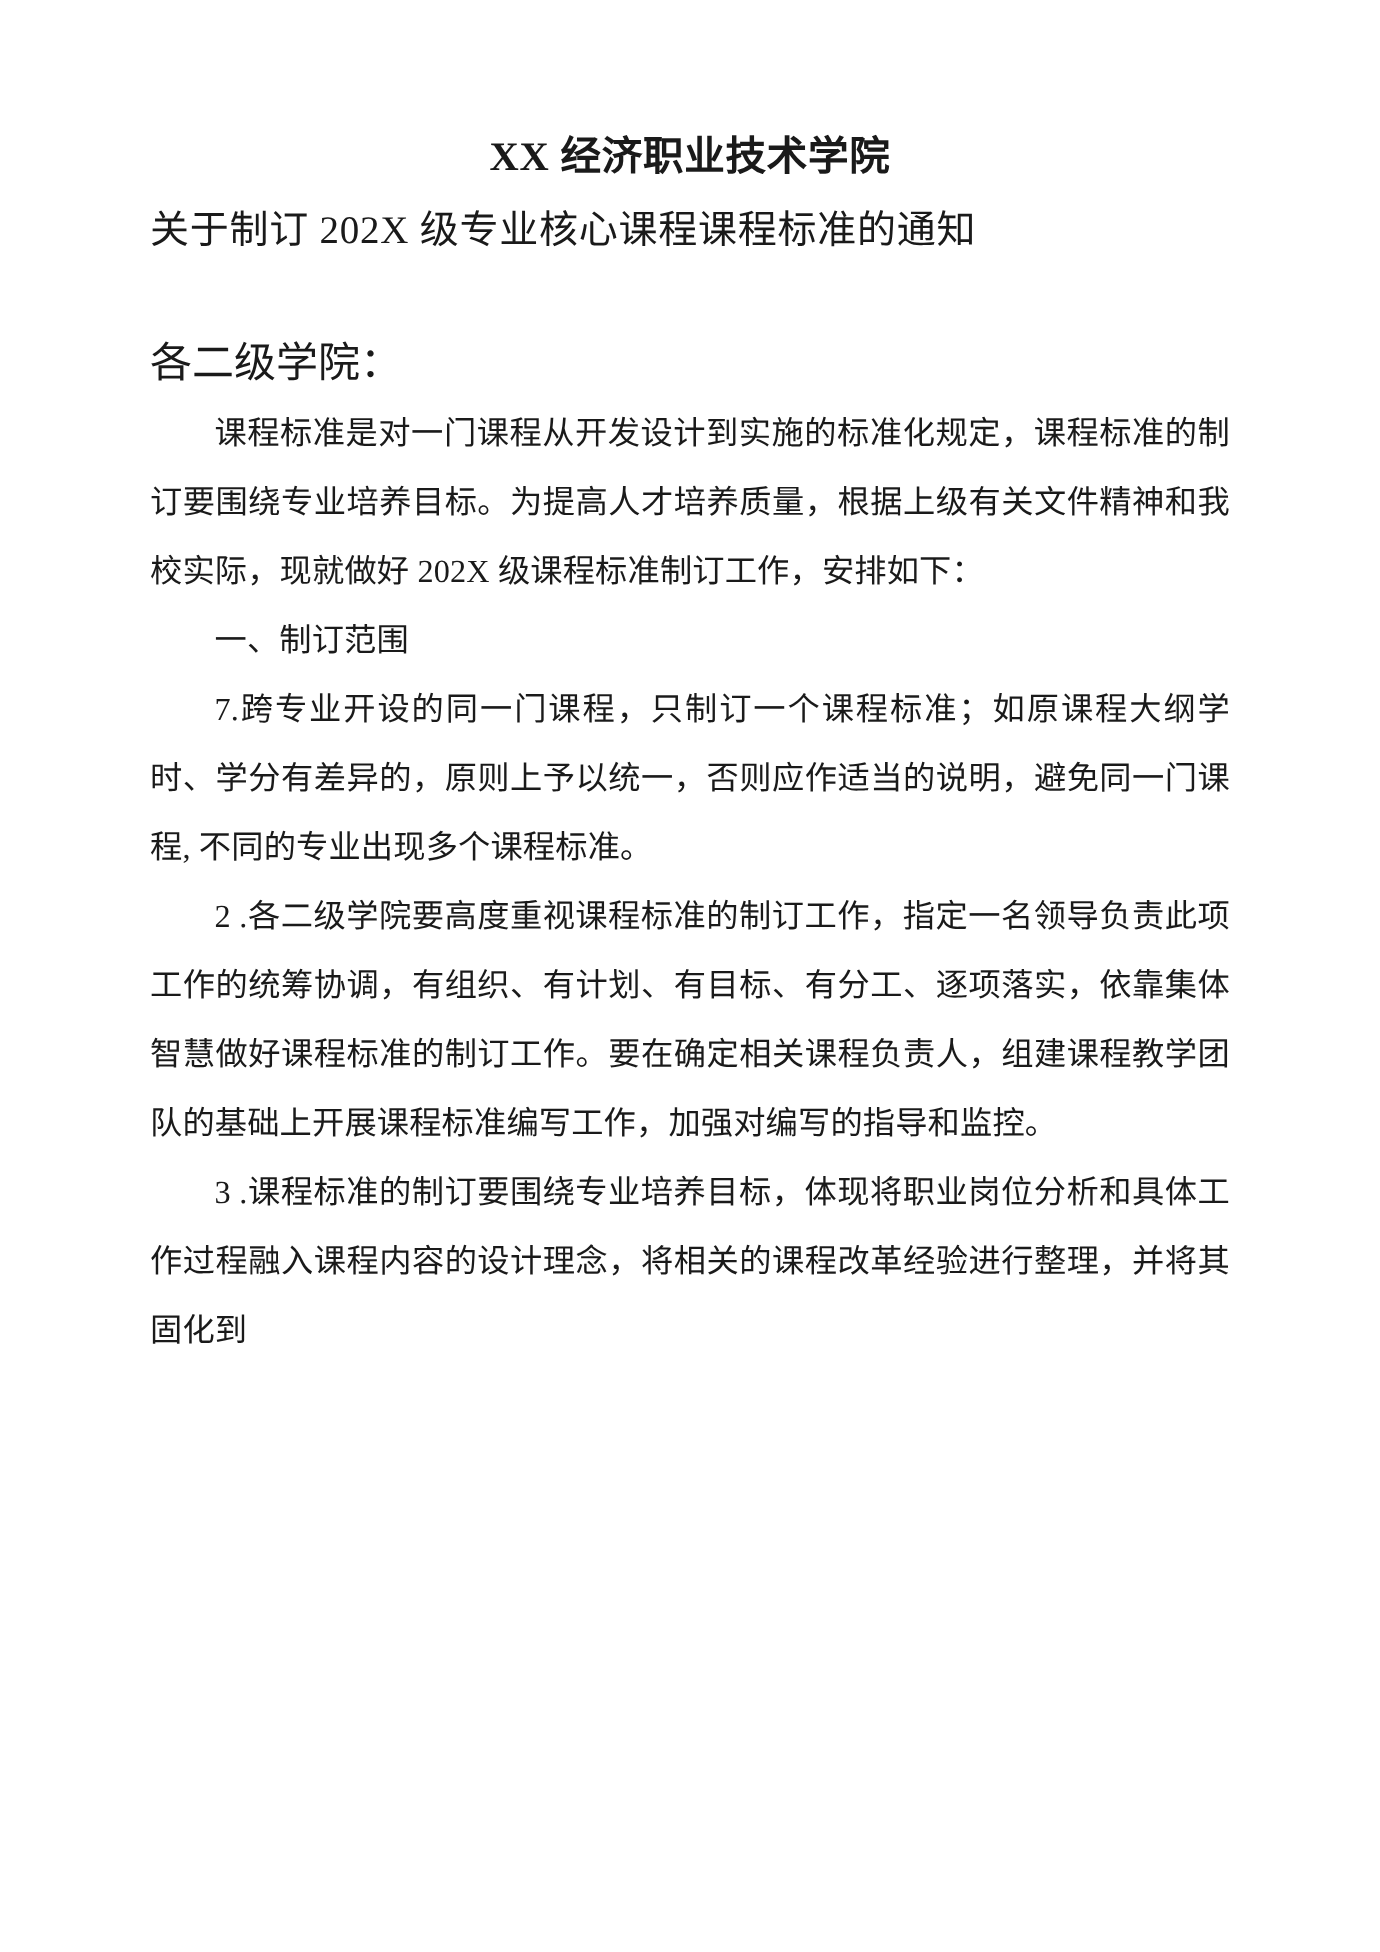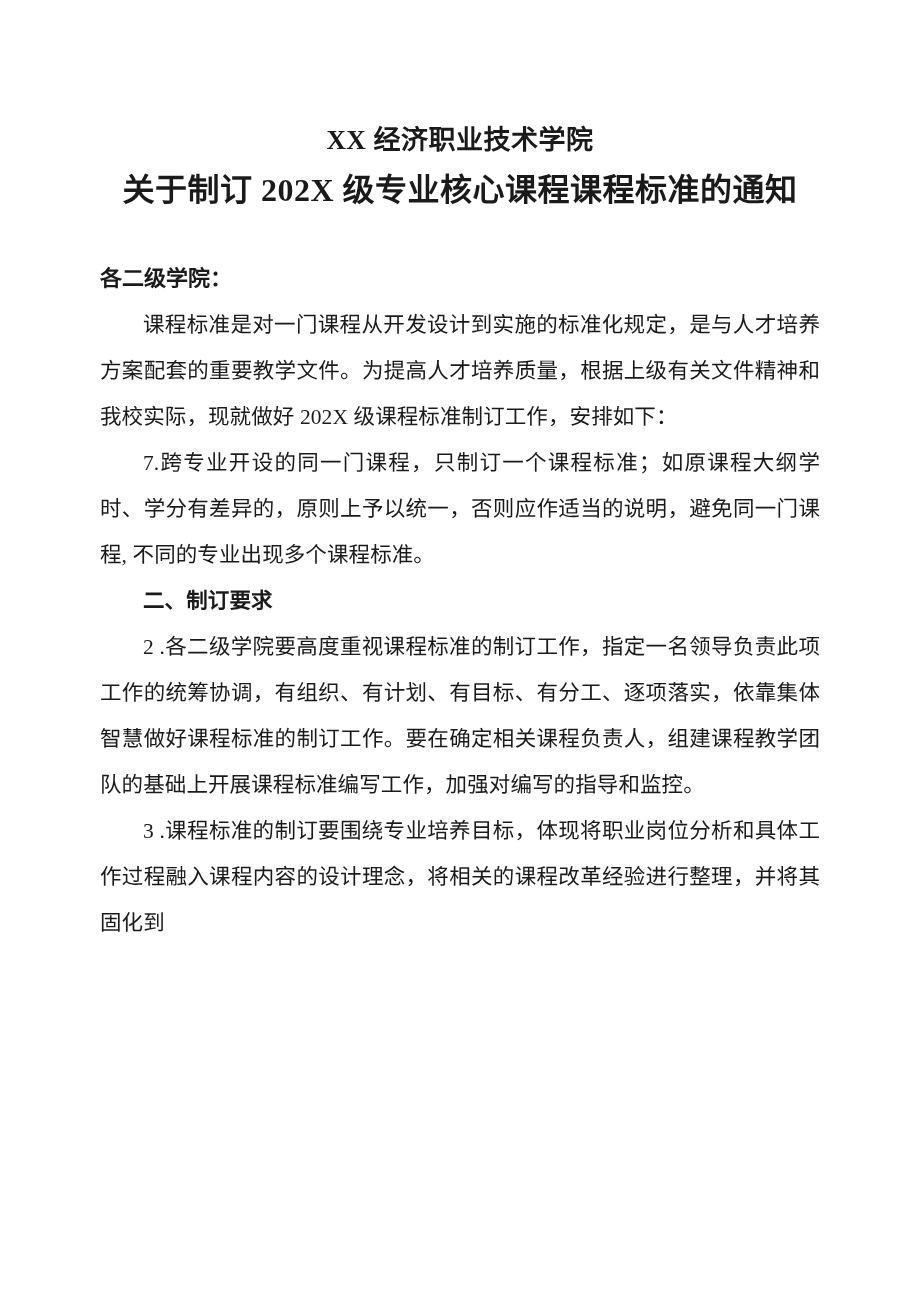--- a/index.html
+++ b/index.html
@@ -23,46 +23,45 @@
 
   .doc-body {
     position: absolute;
     left: 100px;
     top: 0;
     width: 720px;
   }
 
   
   .title-block {
-    padding-top: 118px;
+    padding-top: 82px;
   }
 
   .title-line-1 {
     text-align: center;
     font-weight: bold;
     font-size: 27px;
     line-height: 44px;
     letter-spacing: 0.5px;
     white-space: nowrap;
   }
 
   .title-line-2 {
-    text-align: center;
-    font-weight: bold;
-    font-size: 32px;
+    font-weight: normal;
+    font-size: 26px;
     line-height: 44px;
     letter-spacing: 0.5px;
     white-space: nowrap;
     margin-top: 6px;
   }
 
   
   .salutation {
-    font-weight: bold;
-    font-size: 22px;
+    font-weight: normal;
+    font-size: 28px;
     line-height: 46px;
     margin-top: 44px;
   }
 
   
   p.para {
     margin: 0;
     font-size: 21.5px;
     line-height: 46px;
     text-align: justify;
@@ -90,27 +89,27 @@
 <div class="page">
   <div class="doc-body">
 
     <div class="title-block">
       <div class="title-line-1">XX 经济职业技术学院</div>
       <div class="title-line-2">关于制订 202X 级专业核心课程课程标准的通知</div>
     </div>
 
     <div class="salutation">各二级学院：</div>
 
-    <p class="para indent first-para">课程标准是对一门课程从开发设计到实施的标准化规定，是与人才培养方案配套的重要教学文件。为提高人才培养质量，根据上级有关文件精神和我校实际，现就做好 202X 级课程标准制订工作，安排如下：</p>
+    <p class="para indent first-para">课程标准是对一门课程从开发设计到实施的标准化规定，课程标准的制订要围绕专业培养目标。为提高人才培养质量，根据上级有关文件精神和我校实际，现就做好 202X 级课程标准制订工作，安排如下：</p>
 
+    <p class="para indent">一、制订范围</p>
 
 
     <p class="para indent">7.跨专业开设的同一门课程，只制订一个课程标准；如原课程大纲学时、学分有差异的，原则上予以统一，否则应作适当的说明，避免同一门课程, 不同的专业出现多个课程标准。</p>
 
-    <p class="para indent bold">二、制订要求</p>
 
 
     <p class="para indent">2 .各二级学院要高度重视课程标准的制订工作，指定一名领导负责此项工作的统筹协调，有组织、有计划、有目标、有分工、逐项落实，依靠集体智慧做好课程标准的制订工作。要在确定相关课程负责人，组建课程教学团队的基础上开展课程标准编写工作，加强对编写的指导和监控。</p>
 
     <p class="para indent">3 .课程标准的制订要围绕专业培养目标，体现将职业岗位分析和具体工作过程融入课程内容的设计理念，将相关的课程改革经验进行整理，并将其固化到</p>
 
   </div>
 </div>
 
 </body></html>

